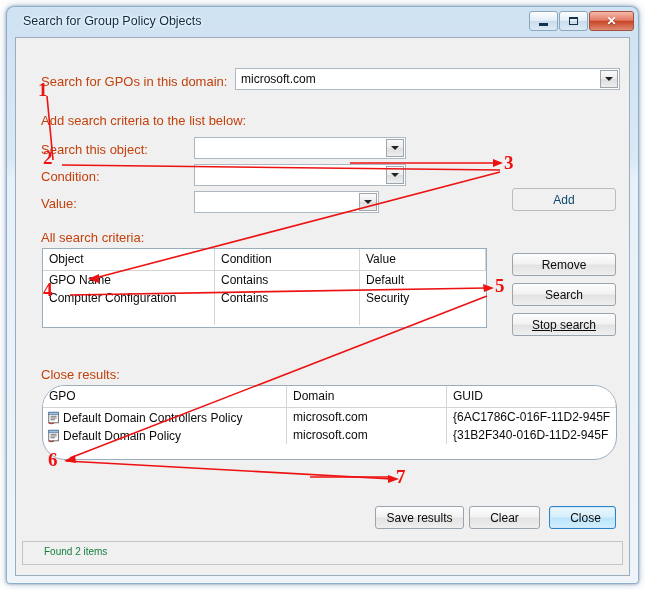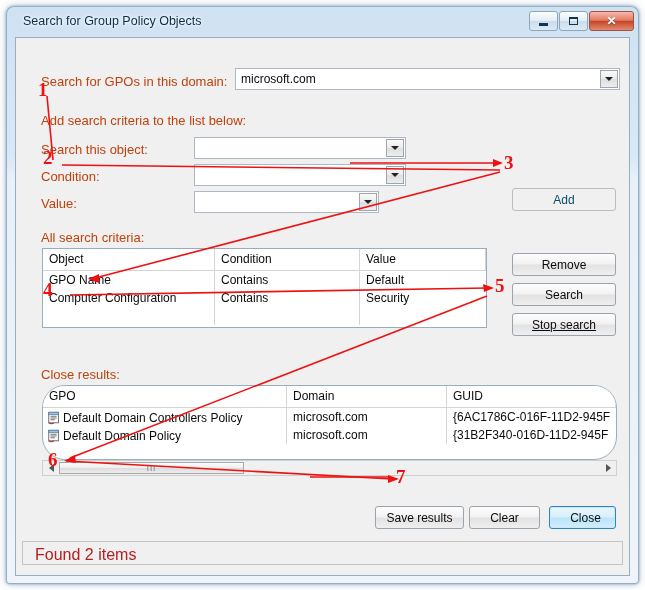--- a/index.html
+++ b/index.html
@@ -202,23 +202,23 @@
     box-sizing: border-box;
   }
   .grip { font-size: 8px; color: #777; letter-spacing: 1px; }
 
   
   .statusbar {
     position: absolute;
     background: #f0f0f0;
     border: 1px solid #c4c4c4;
     box-sizing: border-box;
-    font-size: 16px;
-    color: #b91c1c;
-    padding: 4px 0 0 12px;
+    font-size: 10px;
+    color: #15803d;
+    padding: 4px 0 0 21px;
   }
 
   
   .anno-num {
     position: absolute;
     font-family: "Liberation Serif", serif;
     font-weight: bold;
     font-size: 19px;
     color: #ee1111;
     line-height: 1;
@@ -349,33 +349,20 @@
               <line x1="4" y1="10" x2="9" y2="10" stroke="#4a4a4a" stroke-width="0.9"></line>
               <path d="M2 13.5 q3 2 6 0" fill="none" stroke="#b03030" stroke-width="1.2"></path>
             </svg>
             <span>Default Domain Policy</span>
           </div>
           <div class="cell" style="width:160px;">microsoft.com</div>
           <div class="cell noborder" style="width:169px;">{31B2F340-016D-11D2-945F</div>
         </div>
       </div>
 
-      <div class="hscroll" style="left:26px; top:422px; width:575px;">
-        <div class="sb-arrow">
-            <div class="tri-left"></div>
-          </div>
-        <div class="sb-track">
-          <div class="sb-thumb" style="width:185px;">
-            <span class="grip">III</span>
-          </div>
-        </div>
-        <div class="sb-arrow">
-            <div class="tri-right"></div>
-          </div>
-      </div>
 
       <div class="btn" style="left:359px; top:468px; width:89px;">Save results</div>
       <div class="btn" style="left:453px; top:468px; width:71px;">Clear</div>
       <div class="btn default" style="left:533px; top:468px; width:67px;padding-left:6px;">Close</div>
 
       <div class="statusbar" style="left:6px; top:503px; width:601px; height:24px;">Found 2 items</div>
 
     </div>
   </div>
 

